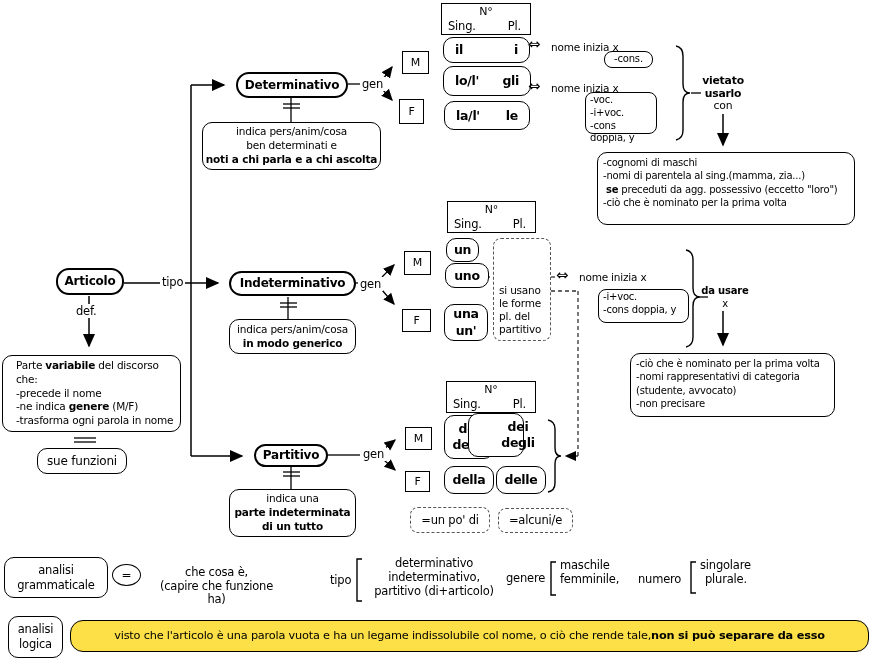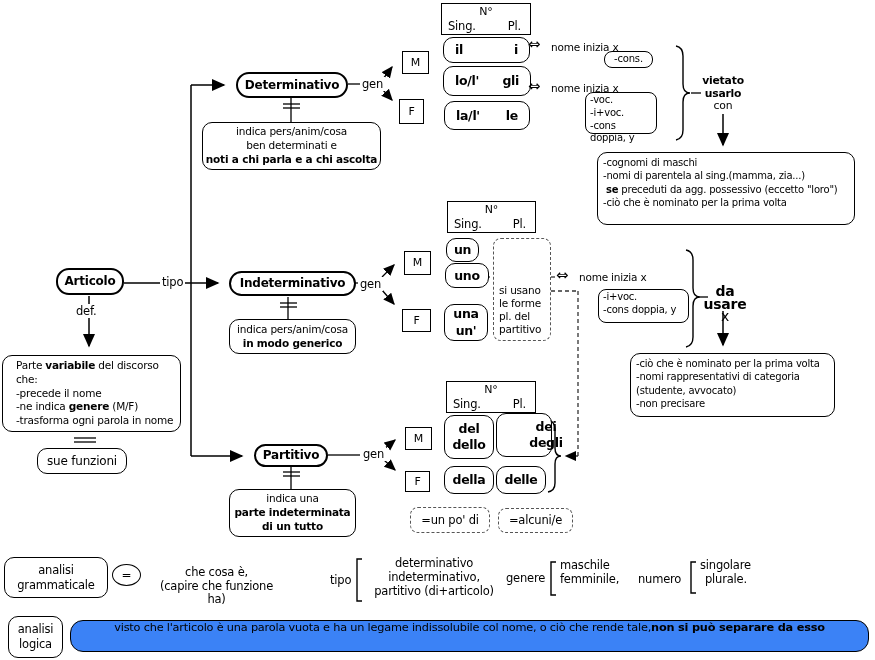--- a/index.html
+++ b/index.html
@@ -188,21 +188,21 @@
     <div>le forme</div>
     <div>pl. del</div>
     <div>partitivo</div>
   </div>
   <span class="abs iff" style="left:556px;top:268px;">⇔</span>
   <span class="abs cond" style="left:579px;top:271px;">nome inizia x</span>
   <div class="abs smallbox" style="left:598px;top:289px;width:91px;height:34px;">
     <div>-i+voc.</div>
     <div>-cons doppia, y</div>
   </div>
-  <div class="abs ctr" style="left:700px;top:285px;width:50px;font-size:14px;line-height:12.5px;z-index:2;">
+  <div class="abs ctr" style="left:700px;top:285px;width:50px;font-size:10px;line-height:12.5px;z-index:2;">
     <div><b>da usare</b></div>
     <div>x</div>
   </div>
   <div class="abs bigbox" style="left:630px;top:353px;width:205px;height:64px;">
     <div>-ciò che è nominato per la prima volta</div>
     <div>-nomi rappresentativi di categoria</div>
     <div> (studente, avvocato)</div>
     <div>-non precisare</div>
   </div>
 
@@ -220,21 +220,21 @@
     <div class="n">N°</div>
     <div class="row">
         <span>Sing.</span>
         <span>Pl.</span>
       </div>
   </div>
   <div class="abs artbox artcol" style="left:444px;top:415px;width:50px;height:44px;">
     <div>del</div>
       <div>dello</div>
   </div>
-  <div class="abs artbox artcol" style="left:496px;top:413px;width:56px;height:44px;padding-left:44px;">
+  <div class="abs artbox artcol" style="left:468px;top:413px;width:56px;height:44px;padding-left:44px;">
     <div>dei</div>
       <div>degli</div>
   </div>
   <div class="abs artbox" style="left:444px;top:466px;width:50px;height:28px;">della</div>
   <div class="abs artbox" style="left:496px;top:466px;width:50px;height:28px;">delle</div>
   <div class="abs dashbox" style="left:410px;top:507px;width:80px;height:26px;">=un po' di</div>
   <div class="abs dashbox" style="left:498px;top:508px;width:75px;height:25px;">=alcuni/e</div>
 
   <div class="abs legendbox" style="left:4px;top:557px;width:104px;height:41px;">
     <div>analisi</div>
@@ -259,18 +259,18 @@
   <span class="abs" style="left:638px;top:572px;font-size:11.5px;">numero</span>
   <div class="abs" style="left:700px;top:559px;font-size:11.5px;line-height:13.8px;">
     <div>singolare</div>
       <div style="margin-left:5px;">plurale.</div>
   </div>
 
   <div class="abs legendbox" style="left:8px;top:616px;width:55px;height:42px;">
     <div>analisi</div>
       <div>logica</div>
   </div>
-  <div class="abs" style="left:70px;top:620px;width:799px;height:32px;border:1.4px solid #000;border-radius:13px;background:#3b82f6;display:flex;justify-content:center;font-size:11.3px;white-space:nowrap;z-index:2;">
+  <div class="abs" style="left:70px;top:620px;width:799px;height:32px;border:1.4px solid #000;border-radius:13px;background:#fde047;display:flex;align-items:center;justify-content:center;font-size:11.3px;white-space:nowrap;z-index:2;">
     <span>visto che l'articolo è una parola vuota e ha un legame indissolubile col nome, o ciò che rende tale, </span>
       <b>non si può separare da esso</b>
   </div>
 
 </div>
 
 </body></html>

